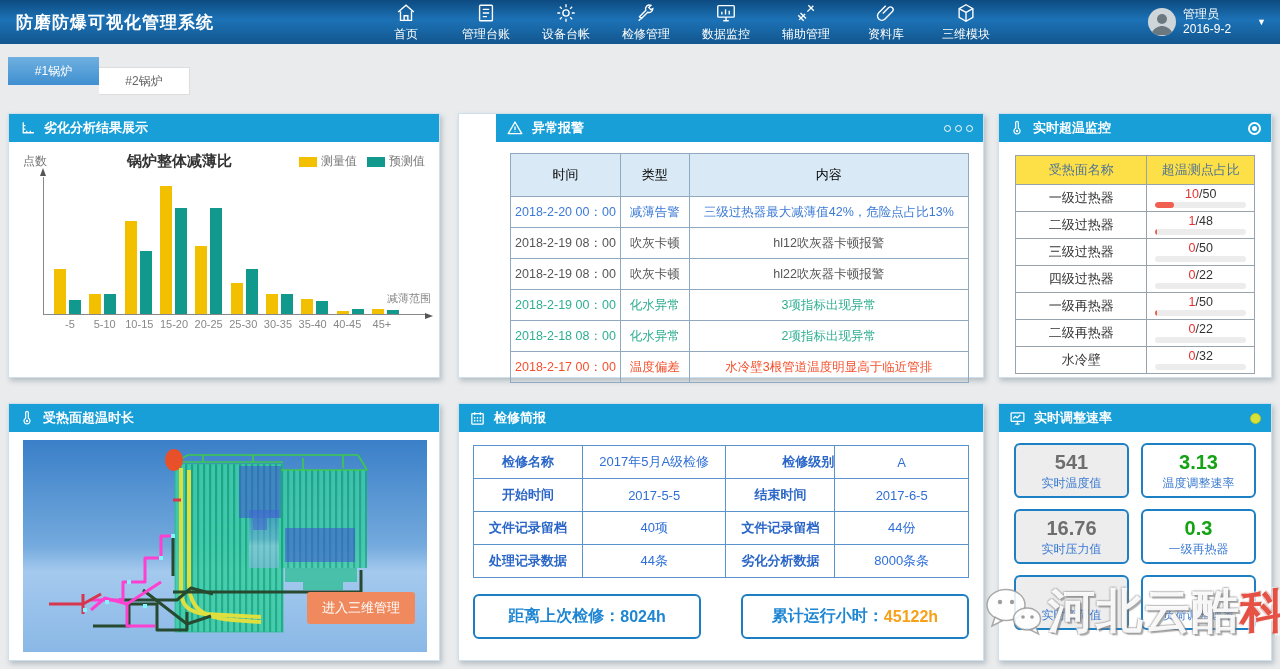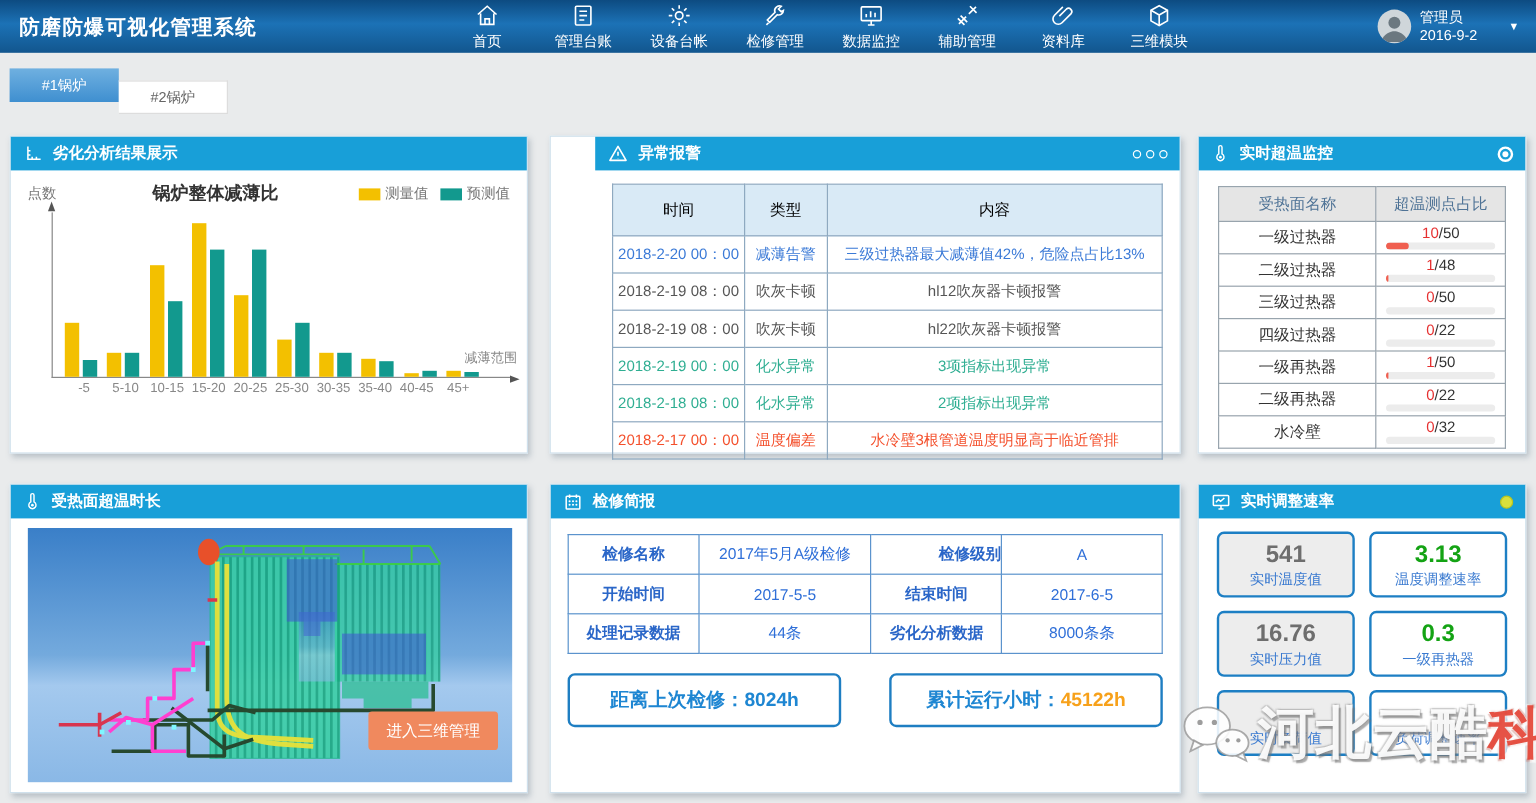--- a/index.html
+++ b/index.html
@@ -70,21 +70,21 @@
 
   
   #alarm-table { width:calc(100% - 28px); margin:11px 14px; border-collapse:collapse; table-layout:fixed; }
   #alarm-table th { background:#d9eaf6; color:#000000; font-weight:normal; font-size:13px; height:43px; }
   #alarm-table th, #alarm-table td { border:1px solid #8ea9c0; text-align:center; }
   #alarm-table td { font-size:12.5px; height:31px; overflow:hidden; white-space:nowrap; }
   .c-blue { color:#3b7ad7; } .c-gray { color:#555; } .c-teal { color:#2fae92; } .c-red { color:#f4502c; }
 
   
   #overheat-table { width:calc(100% - 32px); margin:13px 16px; border-collapse:collapse; table-layout:fixed; }
-  #overheat-table th { background:#e5e5e5; color:#4f7396; font-weight:normal; font-size:13px; height:29px; }
+  #overheat-table th { background:#fde047; color:#4f7396; font-weight:normal; font-size:13px; height:29px; }
   #overheat-table th, #overheat-table td { border:1px solid #98a4ad; text-align:center; }
   #overheat-table td { font-size:13px; color:#333; height:27px; }
   .ratio-cell { padding:1px 8px 2px 8px; }
   .ratio-num { font-size:12.5px; line-height:13px; }
   .ratio-num b { color:#e63030; font-weight:normal; }
   .ratio-track { height:6px; background:#ececec; border-radius:3px; margin-top:1px; overflow:hidden; }
   .ratio-fill { height:100%; background:#f05f50; border-radius:3px; }
 
   
   #scene-wrap { position:relative; margin:8px 14px; }
@@ -527,20 +527,26 @@
             <td class="lbl" style="width: 22%;">检修名称</td>
             <td style="width: 29%;">2017年5月A级检修</td>
             <td class="lbl" style="width: 22%; text-align: right;">检修级别</td>
             <td style="width: 27%;">A</td>
           </tr>
           <tr>
             <td class="lbl" style="width: 22%;">开始时间</td>
             <td style="width: 29%;">2017-5-5</td>
             <td class="lbl" style="width: 22%;">结束时间</td>
             <td style="width: 27%;">2017-6-5</td>
+          </tr>
+          <tr>
+            <td class="lbl" style="width: 22%;">文件记录留档</td>
+            <td style="width: 29%;">40项</td>
+            <td class="lbl" style="width: 22%;">文件记录留档</td>
+            <td style="width: 27%;">44份</td>
           </tr>
           <tr>
             <td class="lbl" style="width: 22%;">处理记录数据</td>
             <td style="width: 29%;">44条</td>
             <td class="lbl" style="width: 22%;">劣化分析数据</td>
             <td style="width: 27%;">8000条条</td>
           </tr>
         </tbody>
       </table>
     <div id="repair-boxes">

